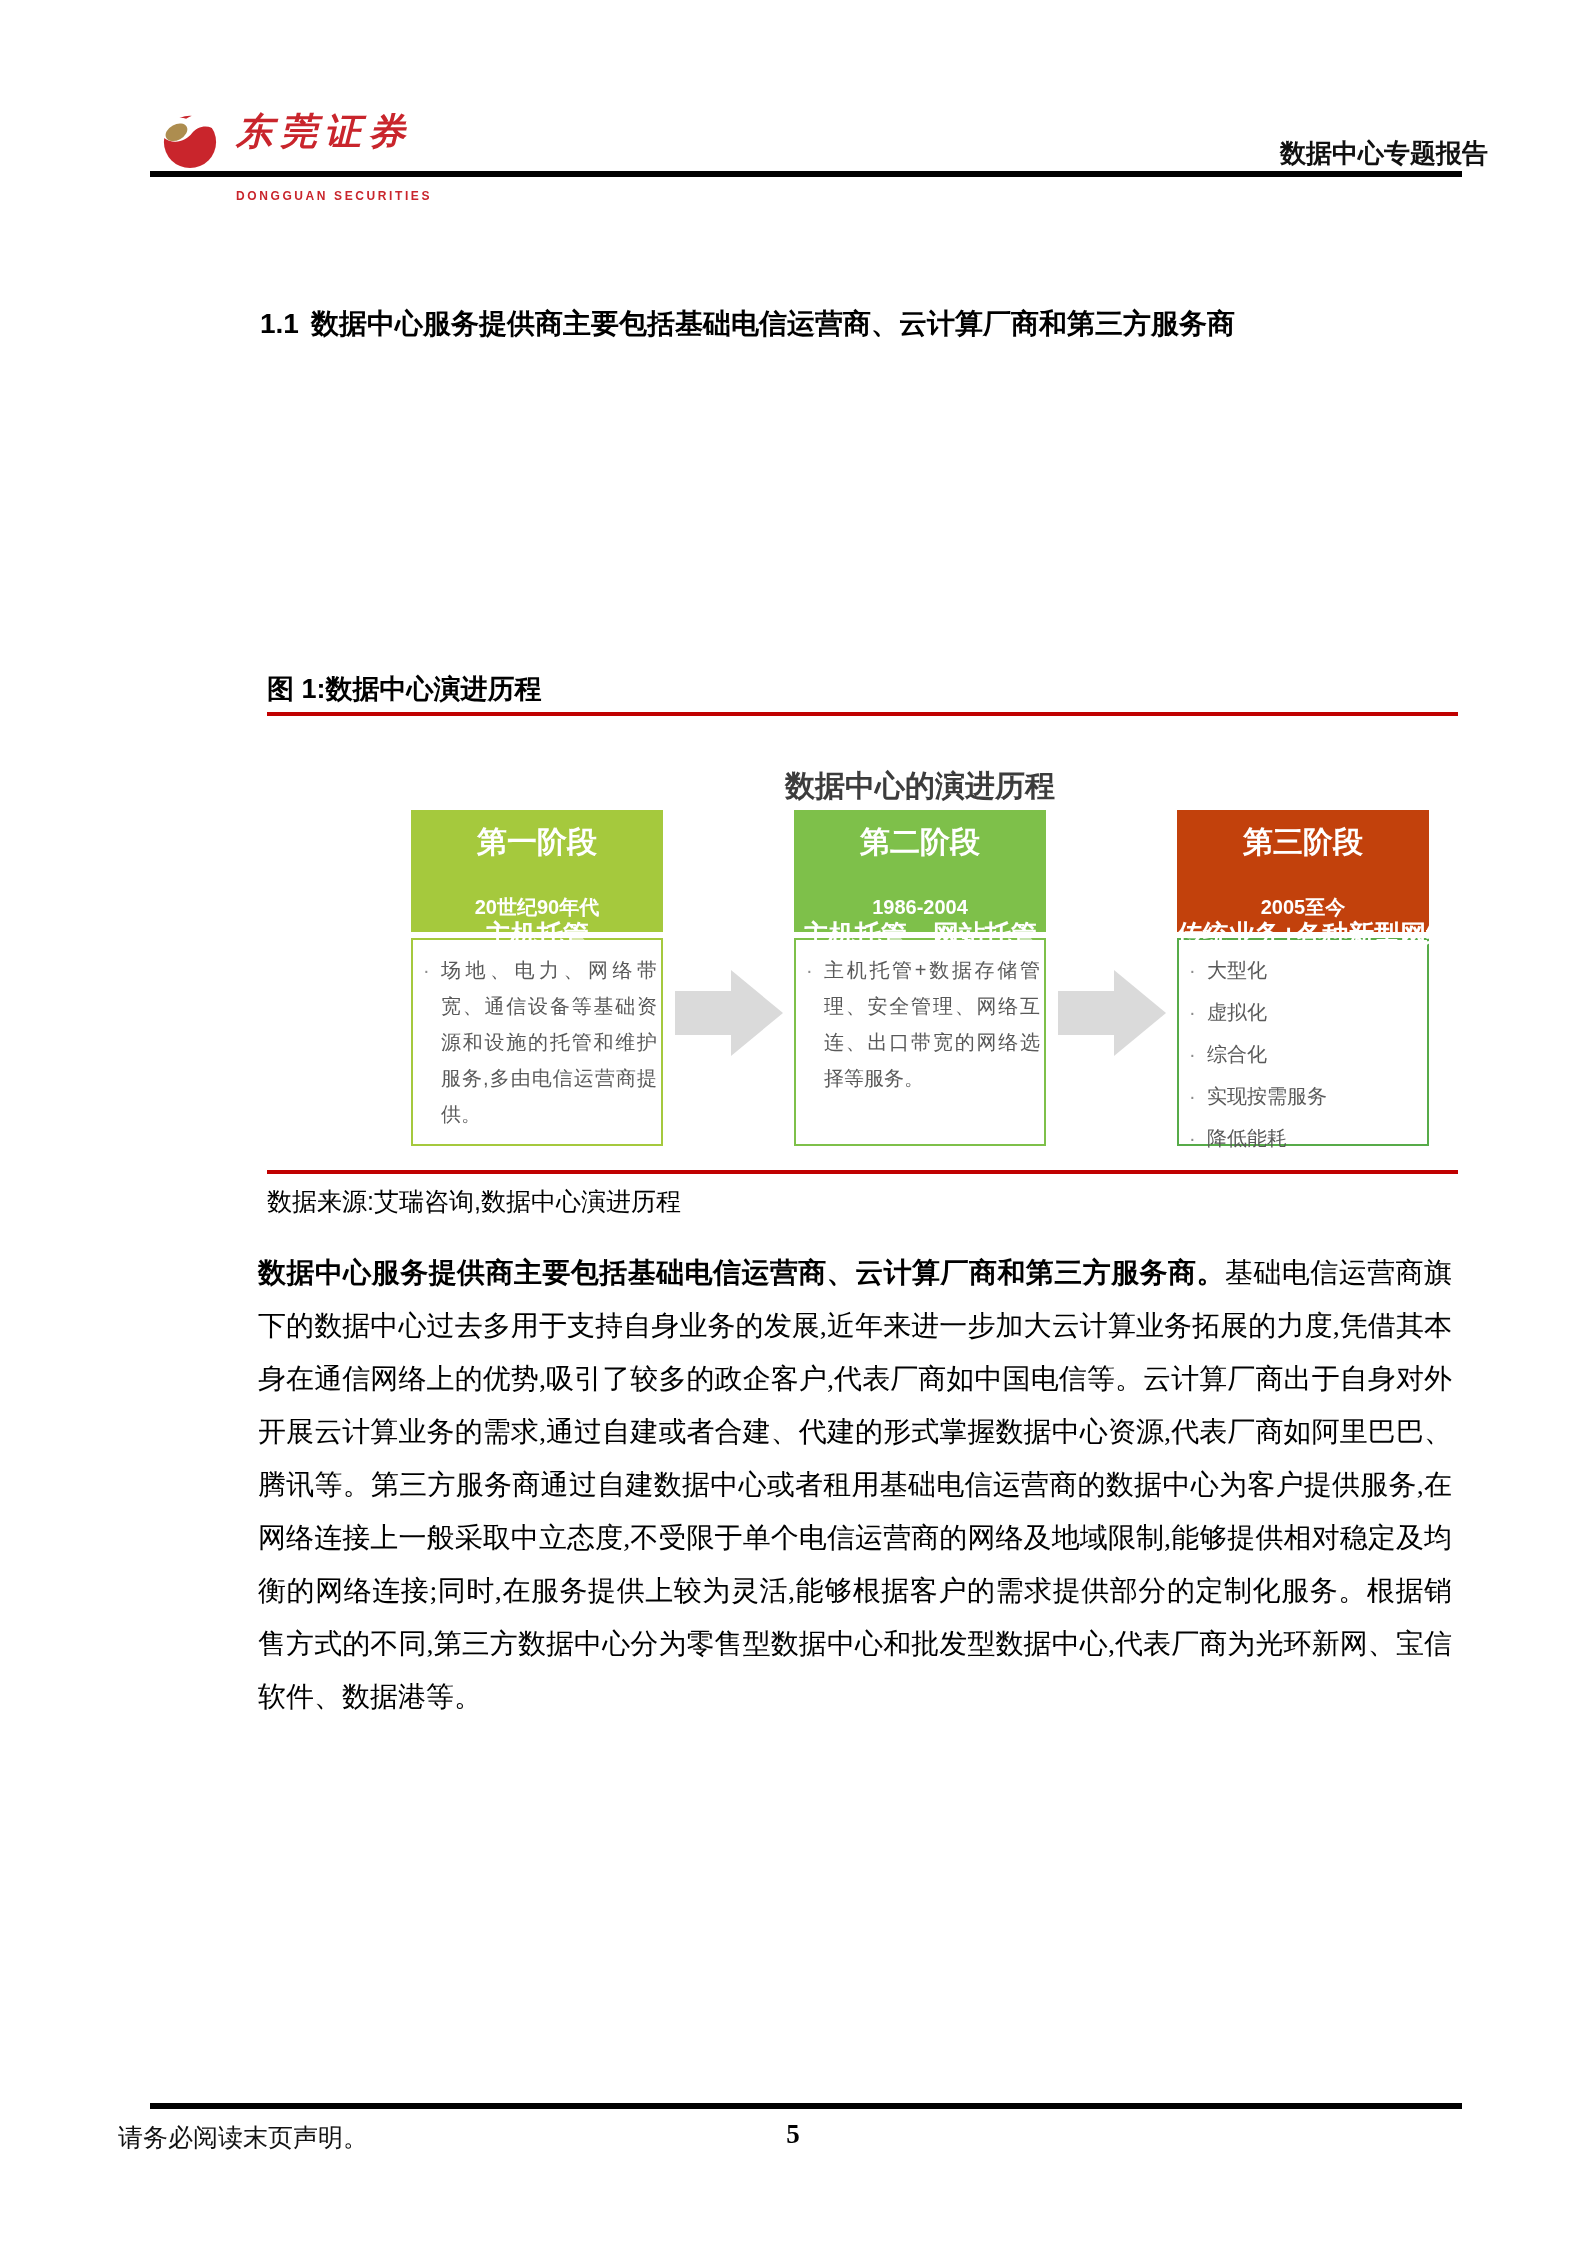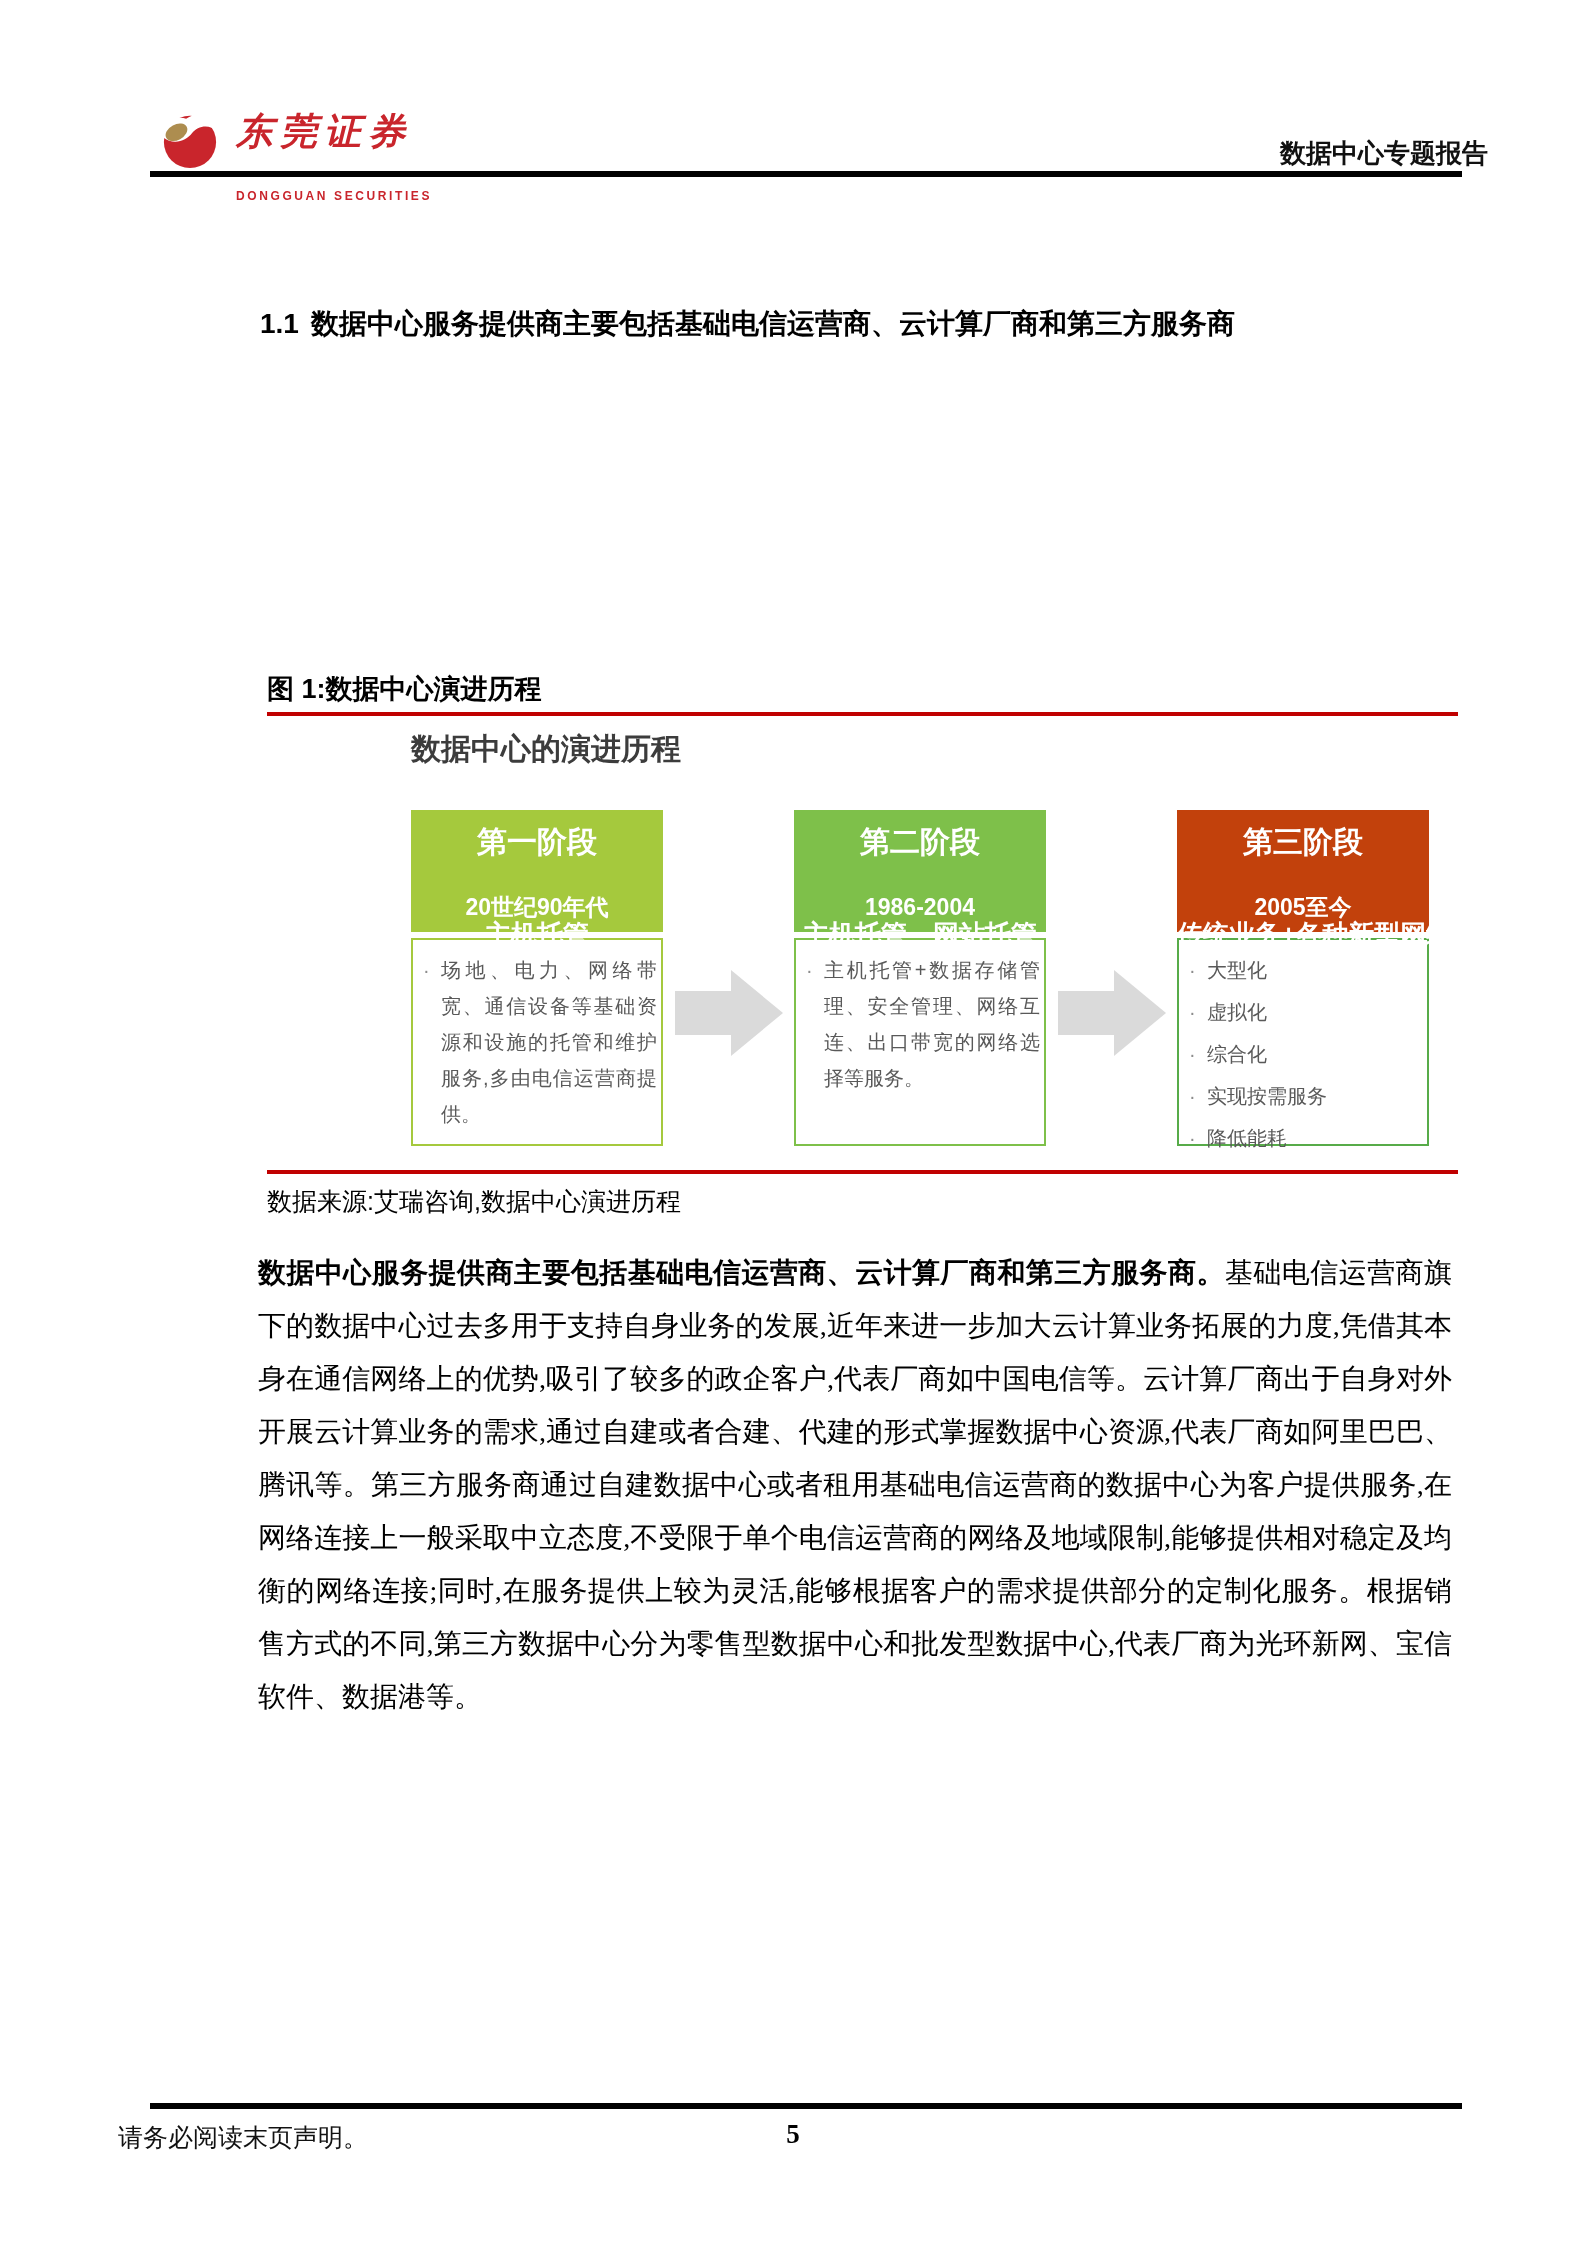--- a/index.html
+++ b/index.html
@@ -48,31 +48,31 @@
   .p1{top:352px;}
   .p2{top:1246px;}
   .p2 b{font-family:"Liberation Sans","DejaVu Sans",sans-serif;font-weight:bold;}
 
   
   .fig-caption{position:absolute;left:267px;top:671px;font-size:27px;font-weight:bold;
       font-family:"Liberation Sans","DejaVu Sans",sans-serif;}
   .redline{position:absolute;left:267px;width:1191px;height:4px;background:#c00000;}
   .line-top{top:712px;}
   .line-bottom{top:1170px;}
-  .fig-title{position:absolute;left:411px;top:729px;width:1018px;text-align:left;
+  .fig-title{position:absolute;left:411px;top:766px;width:1018px;text-align:center;
       font-family:"Liberation Sans","DejaVu Sans",sans-serif;
       font-size:30px;font-weight:bold;color:#3c3c3c;}
   .fig-row{position:absolute;left:411px;top:810px;width:1218px;display:flex;align-items:flex-start;}
   .stage{width:252px;flex:0 0 auto;}
   .stage-head{
     box-sizing:border-box;height:122px;padding-top:15px;text-align:center;color:#fff;
     font-family:"Liberation Sans","DejaVu Sans",sans-serif;
   }
   .stage-name{font-size:30px;font-weight:bold;line-height:33px;margin-bottom:13px;}
-  .stage-period{font-size:23px;font-weight:bold;line-height:27px;margin-top:36px;}
+  .stage-period{font-size:20px;font-weight:bold;line-height:27px;margin-top:36px;}
   .stage-sub{font-size:26px;font-weight:bold;line-height:27px;white-space:nowrap;}
   .stage-body{
     box-sizing:border-box;margin-top:6px;height:208px;background:#fff;
     border:2px solid #7ec04a;padding:12px 4px 0 10px;
     font-family:"Liberation Sans","DejaVu Sans",sans-serif;
     font-size:20px;color:#595959;
   }
   .bullet{display:flex;margin-bottom:6px;}
   .bullet .dot{flex:0 0 18px;color:#8c8c8c;line-height:36px;}
   .bullet .btxt{flex:1 1 auto;line-height:36px;text-align:justify;}

